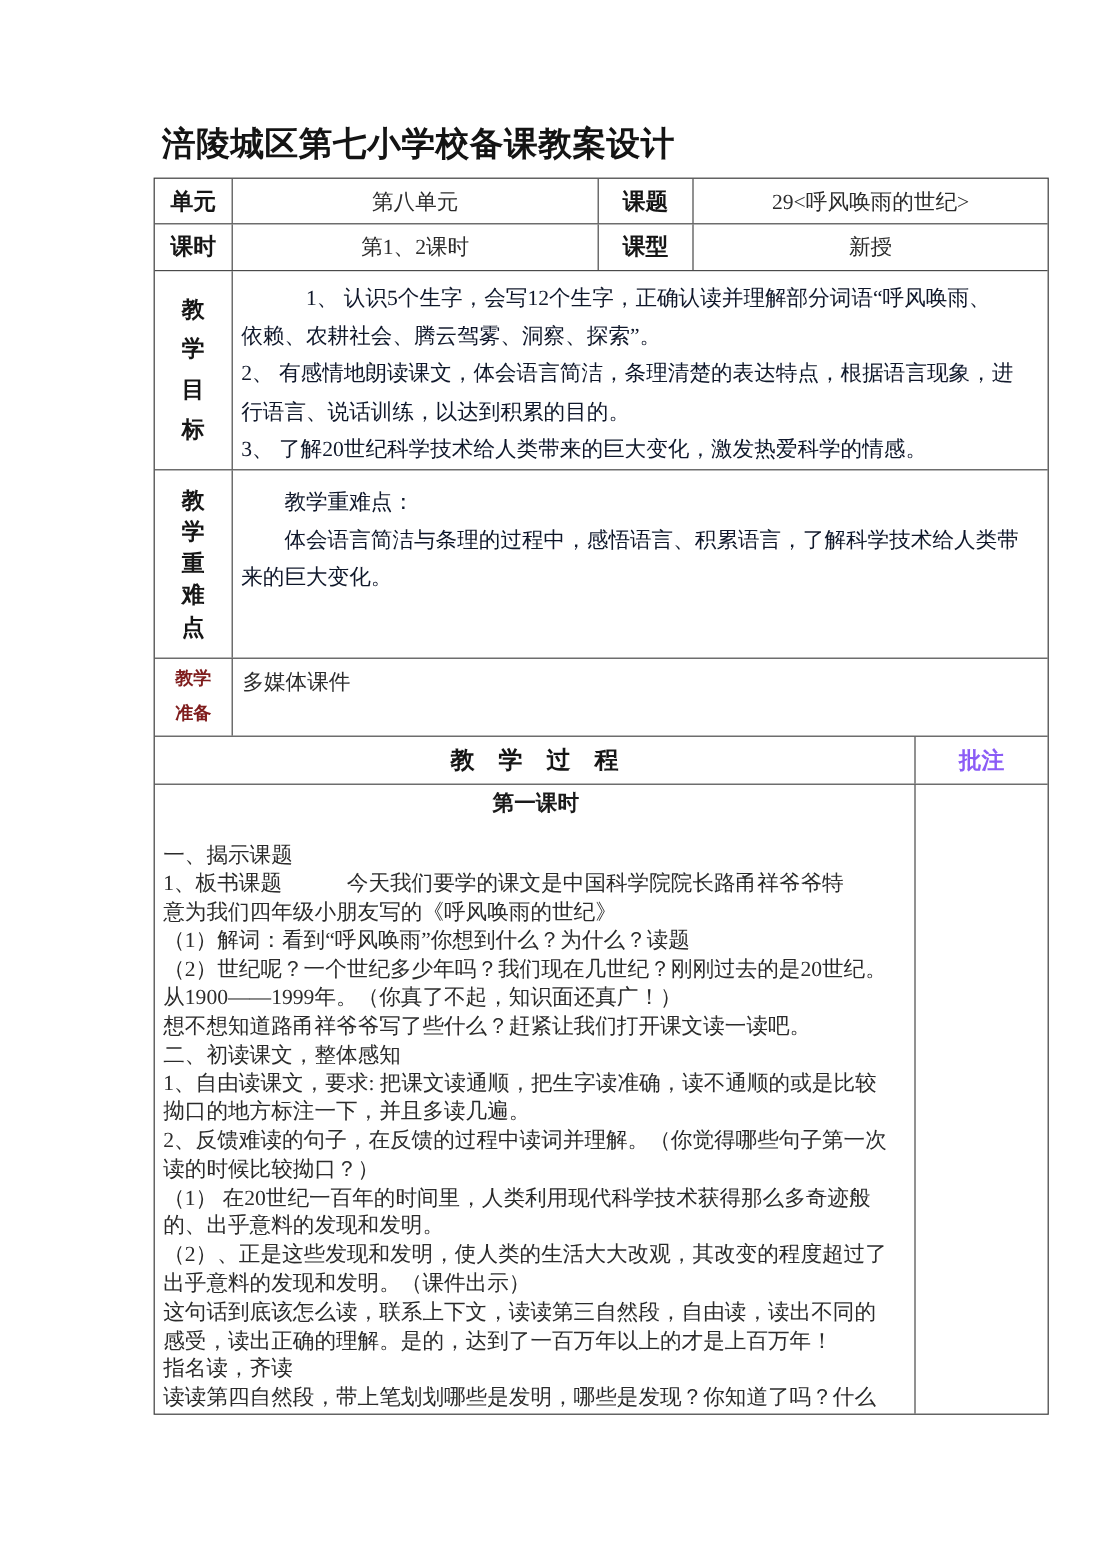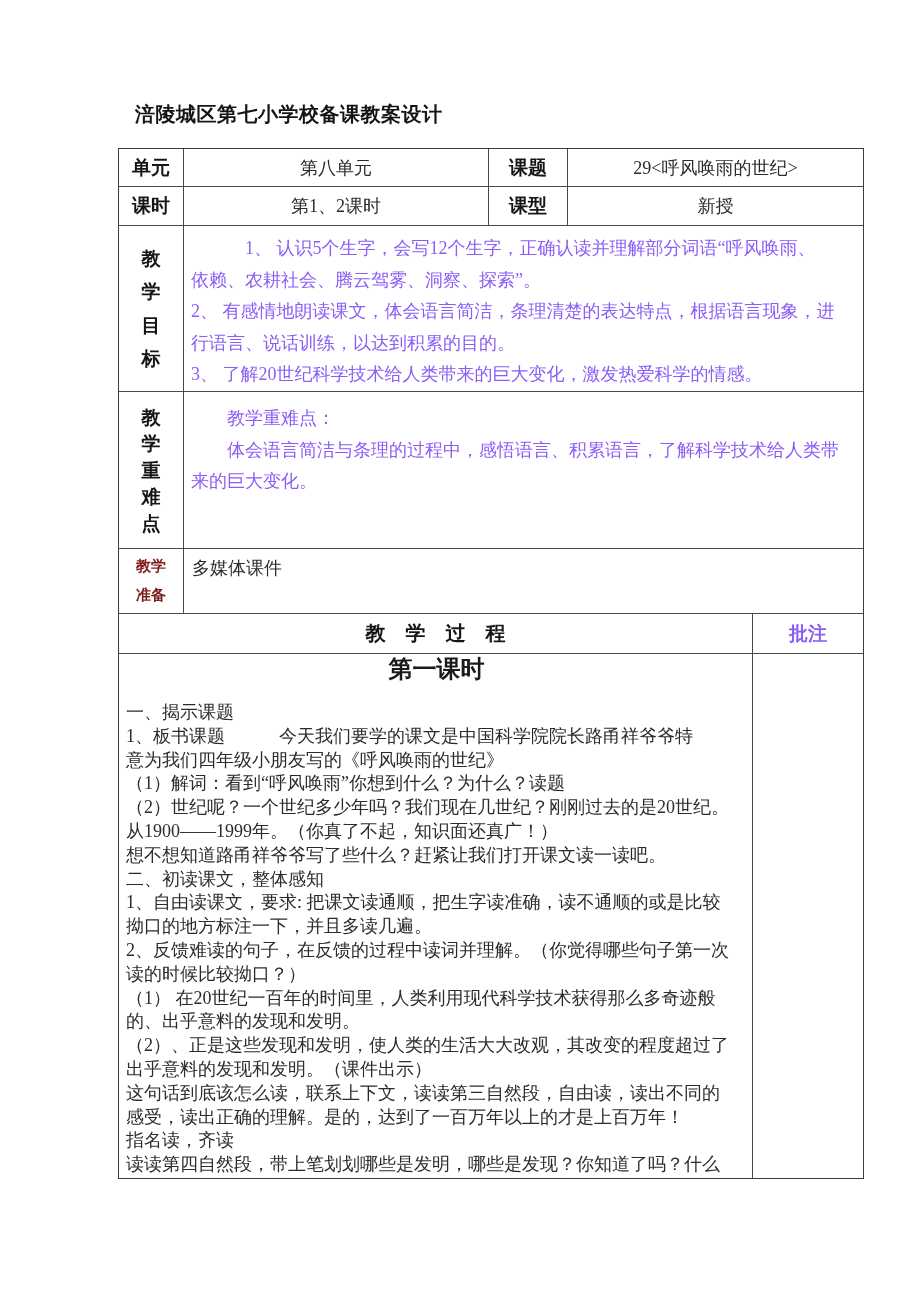--- a/index.html
+++ b/index.html
@@ -4,25 +4,25 @@
 <style>
   * { margin:0; padding:0; box-sizing:border-box; }
   html,body { background:#ffffff; }
   body {
     width:920px; height:1302px; position:relative;
     font-family:"Liberation Serif","DejaVu Serif",serif;
     color:#2b2b2b;
   }
   .page-title {
     position:absolute; left:135px; top:101px;
-    font-size:20px; font-weight:700; color:#141414;
+    font-size:28px; font-weight:700; color:#141414;
     letter-spacing:0.5px; white-space:nowrap;
   }
   .doc-table {
-    position:absolute; left:118px; top:148px;
+    position:absolute; left:128px; top:148px;
     width:746px; height:1031px;
     border:1px solid #3d3d3d;
     display:flex; flex-direction:column;
     background:#fff;
   }
   .tr { display:flex; border-bottom:1px solid #4a4a4a; min-height:0; }
   .tr:last-child { border-bottom:none; }
   .td { border-right:1px solid #4a4a4a; overflow:hidden; min-width:0; }
   .td:last-child { border-right:none; }
 
@@ -54,33 +54,33 @@
   }
   .v-label span { display:block; line-height:1; }
 
   .stack-label {
     display:flex; flex-direction:column;
     align-items:center; justify-content:center;
     font-weight:700; font-size:15px; color:#7f1d1d;
   }
   .stack-label span { display:block; line-height:29px; white-space:nowrap; }
 
-  .text-block { white-space:pre; font-size:18px; color:#8b5cf6; }
+  .text-block { white-space:pre; font-size:18px; color:#0f172a; }
   .obj-cell  { padding:7px 6px 0 7px; }
   .obj-cell div  { line-height:31.5px; }
   .key-cell  { padding:11px 6px 0 7px; }
   .key-cell div  { line-height:31.5px; }
   .prep-cell { padding:6px 6px 0 8px; font-size:18px; line-height:26px; }
 
   .proc-head { font-weight:700; font-size:20px; color:#161616; white-space:pre; }
   .note-head { font-weight:700; font-size:19px; color:#8b5cf6; }
 
   .content-cell { padding:3px 5px 0 7px; }
   .session-title {
-    text-align:center; font-weight:700; font-size:24px;
+    text-align:center; font-weight:700; font-size:18px;
     line-height:25px; margin-bottom:19px; color:#1a1a1a;
   }
   .content-lines div { line-height:23.8px; white-space:pre; font-size:18px; color:#2b2b2b; }
 </style>
 </head>
 <body>
 
 <h1 class="page-title">涪陵城区第七小学校备课教案设计</h1>
 
 <div class="doc-table">

